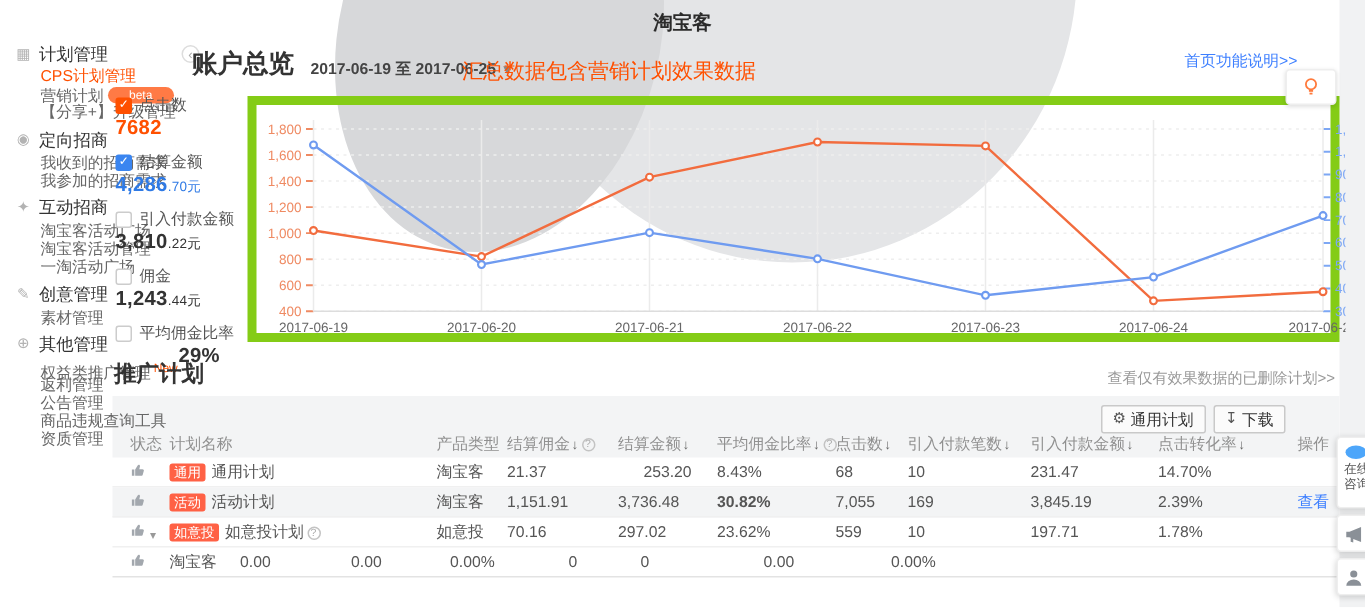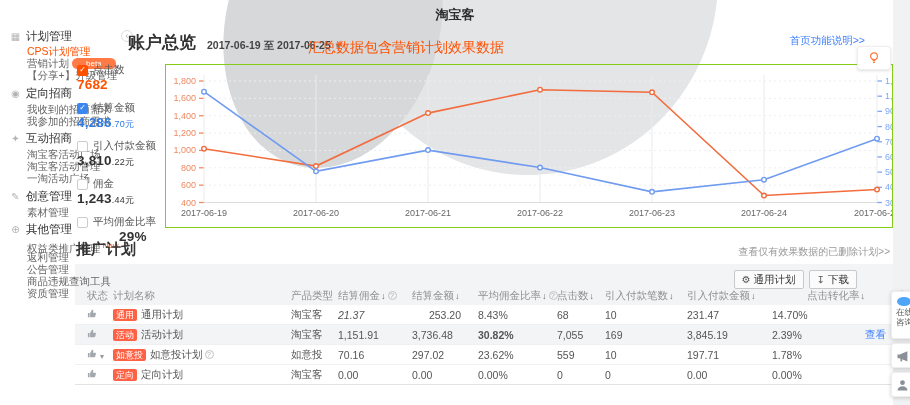--- a/index.html
+++ b/index.html
@@ -35,21 +35,21 @@
   
   .metrics { position:absolute; left:77px; top:63px; width:86px; z-index:4; }
   .metric { margin-bottom:8px; }
   .m-label { display:flex; align-items:center; gap:5px; height:14px; font-size:10.5px; color:#555; }
   .cbox { width:11px; height:11px; border-radius:2px; border:1px solid #ccc; background:#fff; font-size:8px; line-height:10px; text-align:center; color:#fff; cursor:pointer; flex:0 0 auto; }
   .cbox.on { border:none; }
   .m-value { height:16px; font-size:13.5px; font-weight:bold; color:#333; letter-spacing:.2px; }
   .m-value .dec { font-size:9px; font-weight:normal; }
 
   
-  .chart-panel { position:absolute; left:165px; top:64px; width:728px; height:164px; border:1px solid #84cc16; z-index:2; background:transparent; }
+  .chart-panel { position:absolute; left:165px; top:64px; width:728px; height:164px; border:6px solid #84cc16; z-index:2; background:transparent; }
   .chart-panel svg { display:block; }
 
   
   .plans-title { position:absolute; left:76px; top:240px; font-size:15px; font-weight:bold; color:#333; z-index:4; }
   .deleted-link { position:absolute; left:640px; top:245px; width:250px; text-align:right; font-size:10px; color:#999; z-index:4; cursor:pointer; }
   .plans-band { position:absolute; left:75px; top:264px; width:818px; height:41px; background:#f3f4f5; z-index:3; }
   .band-buttons { position:absolute; top:6px; right:36px; display:flex; gap:5px; }
   .tbtn { height:19px; padding:0 7px; background:#fbfbfb; border:1px solid #c9c9c9; border-radius:2px; font-size:10.5px; color:#333; display:flex; align-items:center; gap:3px; cursor:pointer; }
   .tbtn .ticon { font-size:10px; color:#555; }
   .t-cols { position:absolute; left:0; bottom:2px; width:818px; display:flex; padding-left:12px; font-size:10.5px; color:#909090; align-items:center; }
@@ -298,32 +298,32 @@
     <div class="t-cols" id="t-cols">
         <div class="cell" style="width: 26px;"><span>状态</span></div>
         <div class="cell" style="width: 178px;"><span>计划名称</span></div>
         <div class="cell" style="width: 47px;"><span>产品类型</span></div>
         <div class="cell" style="width: 74px;"><span>结算佣金</span><span class="sort">↓</span><span class="qicon">?</span></div>
         <div class="cell" style="width: 66px;"><span>结算金额</span><span class="sort">↓</span></div>
         <div class="cell" style="width: 79px;"><span>平均佣金比率</span><span class="sort">↓</span><span class="qicon">?</span></div>
         <div class="cell" style="width: 48px;"><span>点击数</span><span class="sort">↓</span></div>
         <div class="cell" style="width: 82px;"><span>引入付款笔数</span><span class="sort">↓</span></div>
         <div class="cell" style="width: 85px;"><span>引入付款金额</span><span class="sort">↓</span></div>
-        <div class="cell" style="width: 93px; margin-left: 35px;"><span>点击转化率</span><span class="sort">↓</span></div>
+        <div class="cell" style="width: 93px;"><span>点击转化率</span><span class="sort">↓</span></div>
         <div class="cell" style="width: 28px;"><span>操作</span></div>
       </div>
   </div>
   <div class="t-rows" id="t-rows">
       <div class="t-row">
         <div class="cell" style="width: 26px;"><svg width="11" height="11" viewBox="0 0 12 12">
             <path d="M1 5.5h1.8V10H1z M3.4 10h4.5c.5 0 .9-.3 1-.8l.8-2.8c.2-.6-.3-1.2-1-1.2H6.4l.5-2.1c.1-.6-.3-1.1-.9-1.1-.3 0-.6.2-.8.5L3.4 5.5z" fill="#a3a8ae"></path>
           </svg></div>
         <div class="cell" style="width: 178px;"><span class="plan-badge">通用</span><span>通用计划</span></div>
         <div class="cell" style="width: 47px;">淘宝客</div>
-        <div class="cell" style="width: 74px; font-style: italic;">21.37</div>
+        <div class="cell" style="width: 74px;">21.37</div>
         <div class="cell" style="width: 66px; text-align: center;">253.20</div>
         <div class="cell" style="width: 79px;">8.43%</div>
         <div class="cell" style="width: 48px;">68</div>
         <div class="cell" style="width: 82px;">10</div>
         <div class="cell" style="width: 85px;">231.47</div>
         <div class="cell" style="width: 93px;">14.70%</div>
         <div class="cell" style="width: 28px;"></div>
       </div>
       <div class="t-row alt">
         <div class="cell" style="width: 26px;"><svg width="11" height="11" viewBox="0 0 12 12">
@@ -352,21 +352,20 @@
         <div class="cell" style="width: 48px;">559</div>
         <div class="cell" style="width: 82px;">10</div>
         <div class="cell" style="width: 85px;">197.71</div>
         <div class="cell" style="width: 93px;">1.78%</div>
         <div class="cell" style="width: 28px;"></div>
       </div>
       <div class="t-row">
         <div class="cell" style="width: 26px;"><svg width="11" height="11" viewBox="0 0 12 12">
             <path d="M1 5.5h1.8V10H1z M3.4 10h4.5c.5 0 .9-.3 1-.8l.8-2.8c.2-.6-.3-1.2-1-1.2H6.4l.5-2.1c.1-.6-.3-1.1-.9-1.1-.3 0-.6.2-.8.5L3.4 5.5z" fill="#a3a8ae"></path>
           </svg></div>
-        <div class="cell" style="width: 178px;"><span class="plan-badge">定向</span><span>定向计划</span></div>
         <div class="cell" style="width: 47px;">淘宝客</div>
         <div class="cell" style="width: 74px;">0.00</div>
         <div class="cell" style="width: 66px;">0.00</div>
         <div class="cell" style="width: 79px;">0.00%</div>
         <div class="cell" style="width: 48px;">0</div>
         <div class="cell" style="width: 82px;">0</div>
         <div class="cell" style="width: 85px;">0.00</div>
         <div class="cell" style="width: 93px;">0.00%</div>
         <div class="cell" style="width: 28px;"></div>
       </div>

